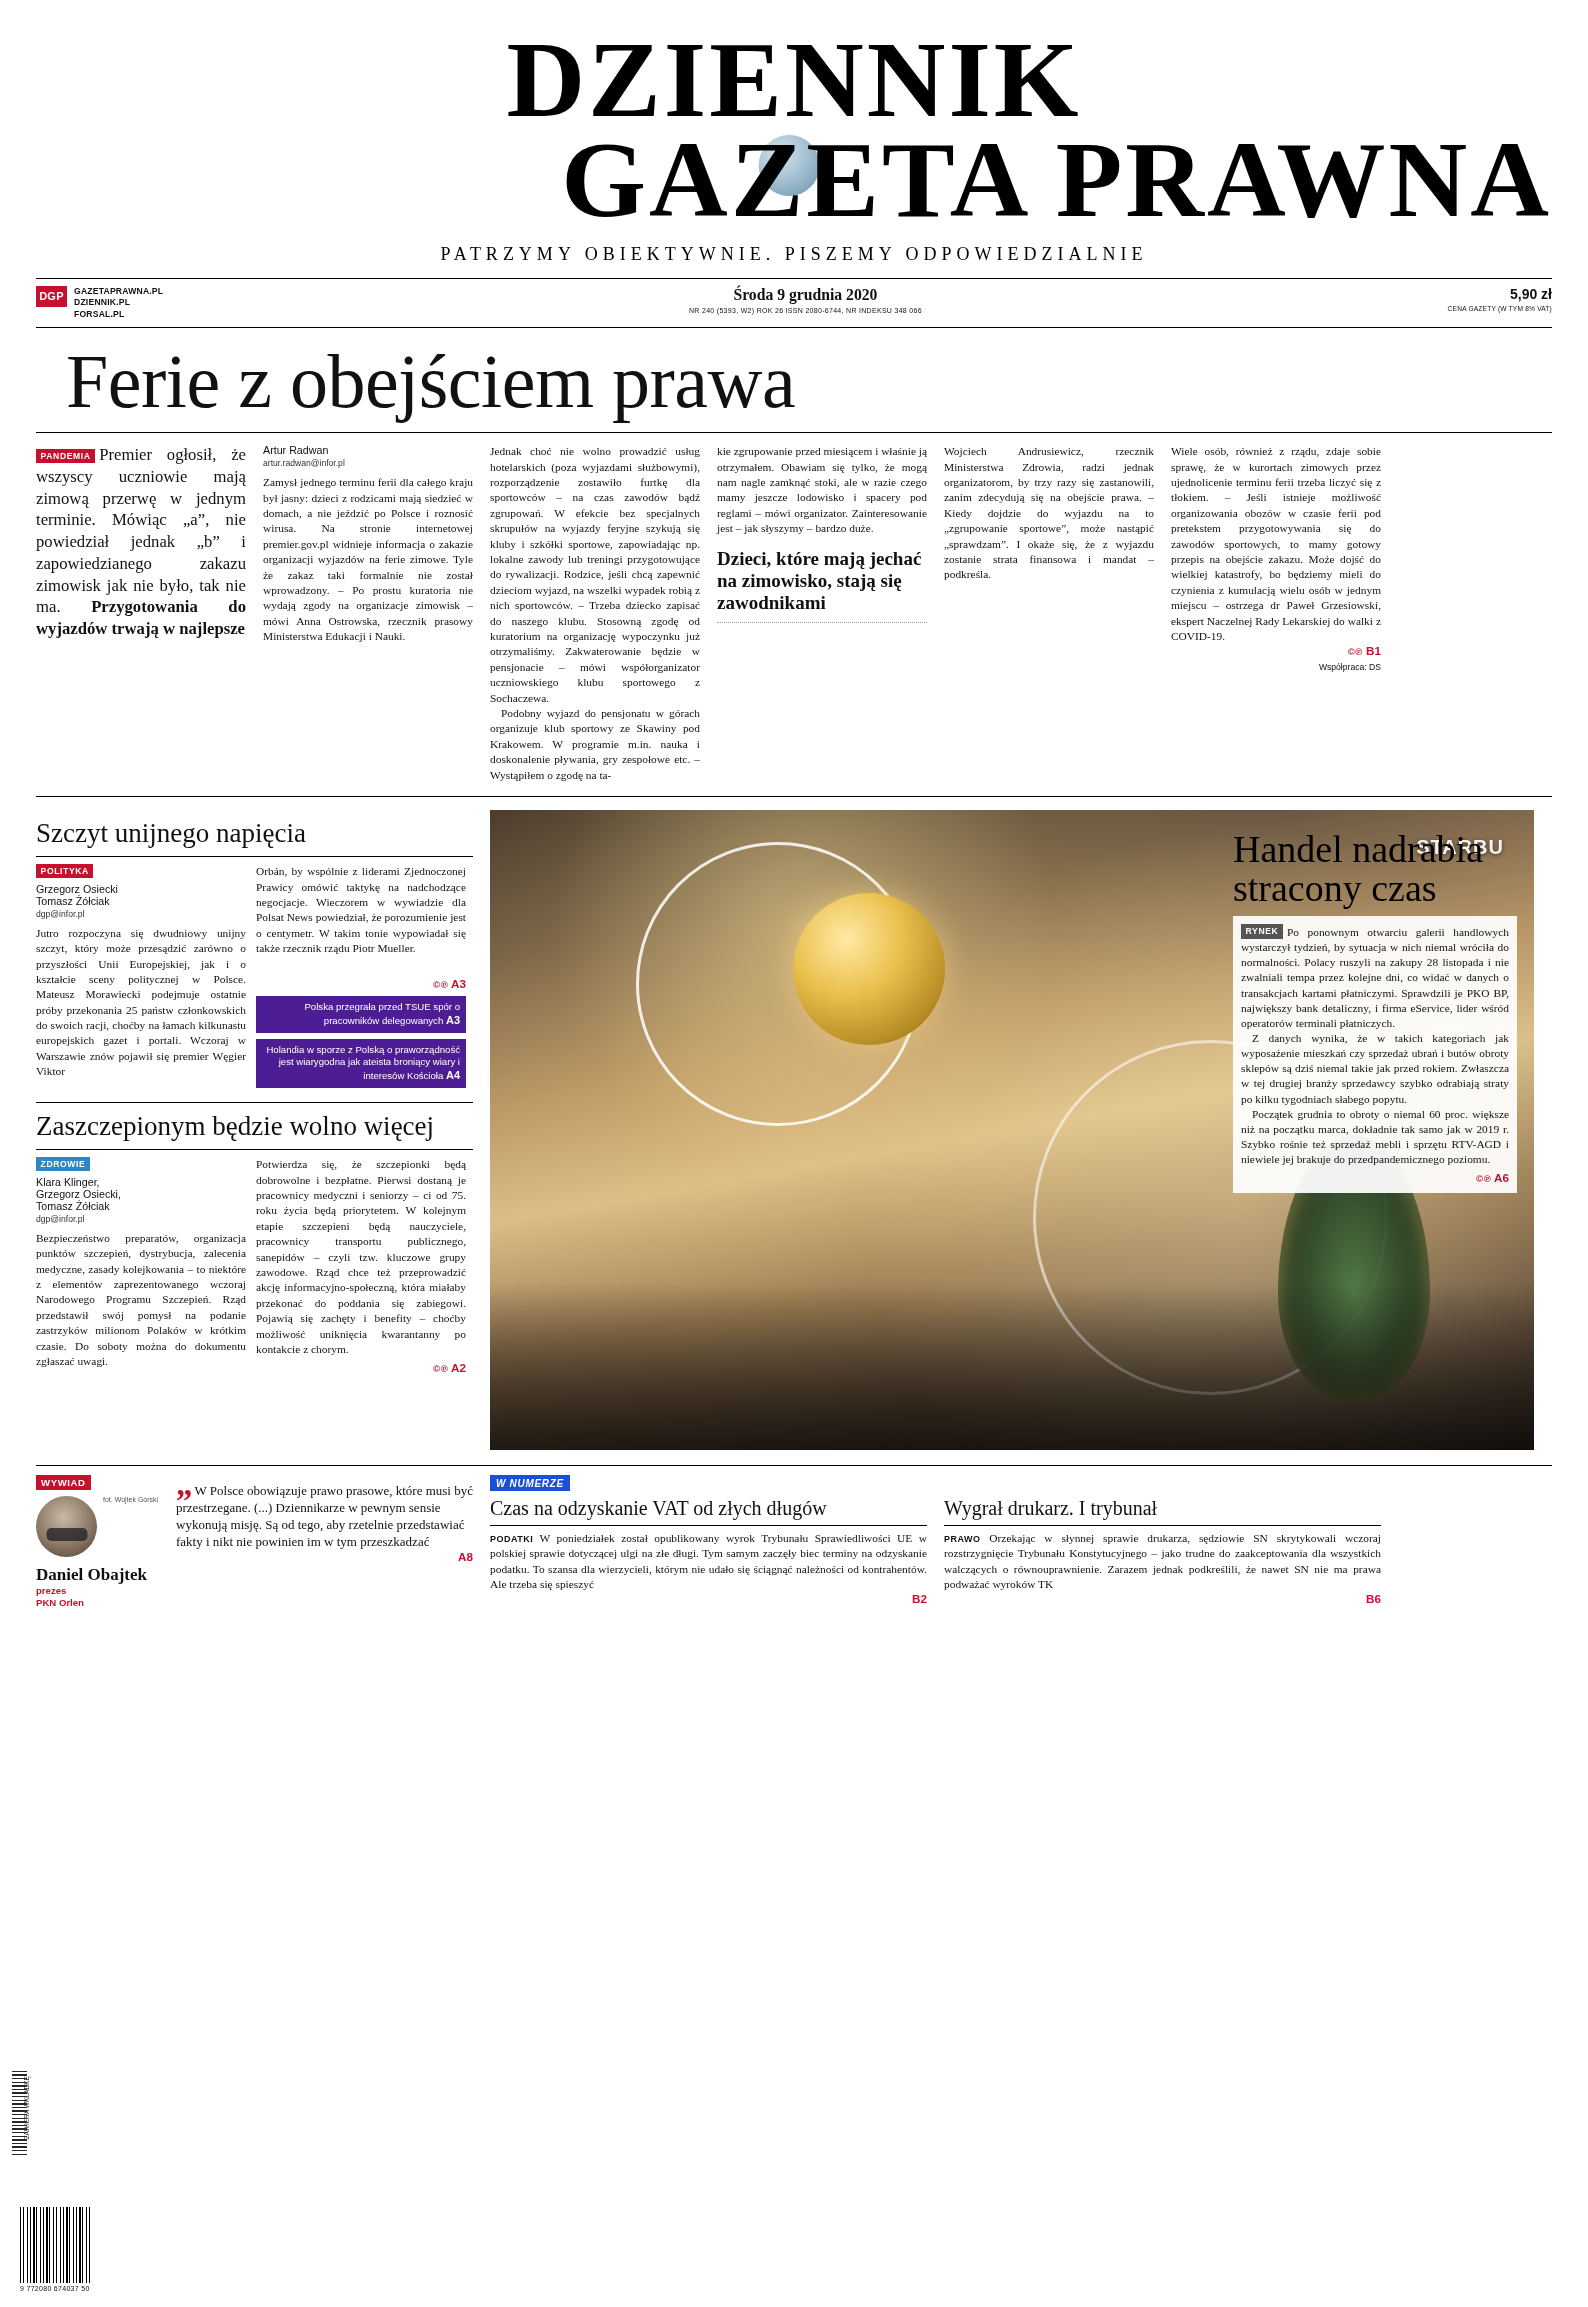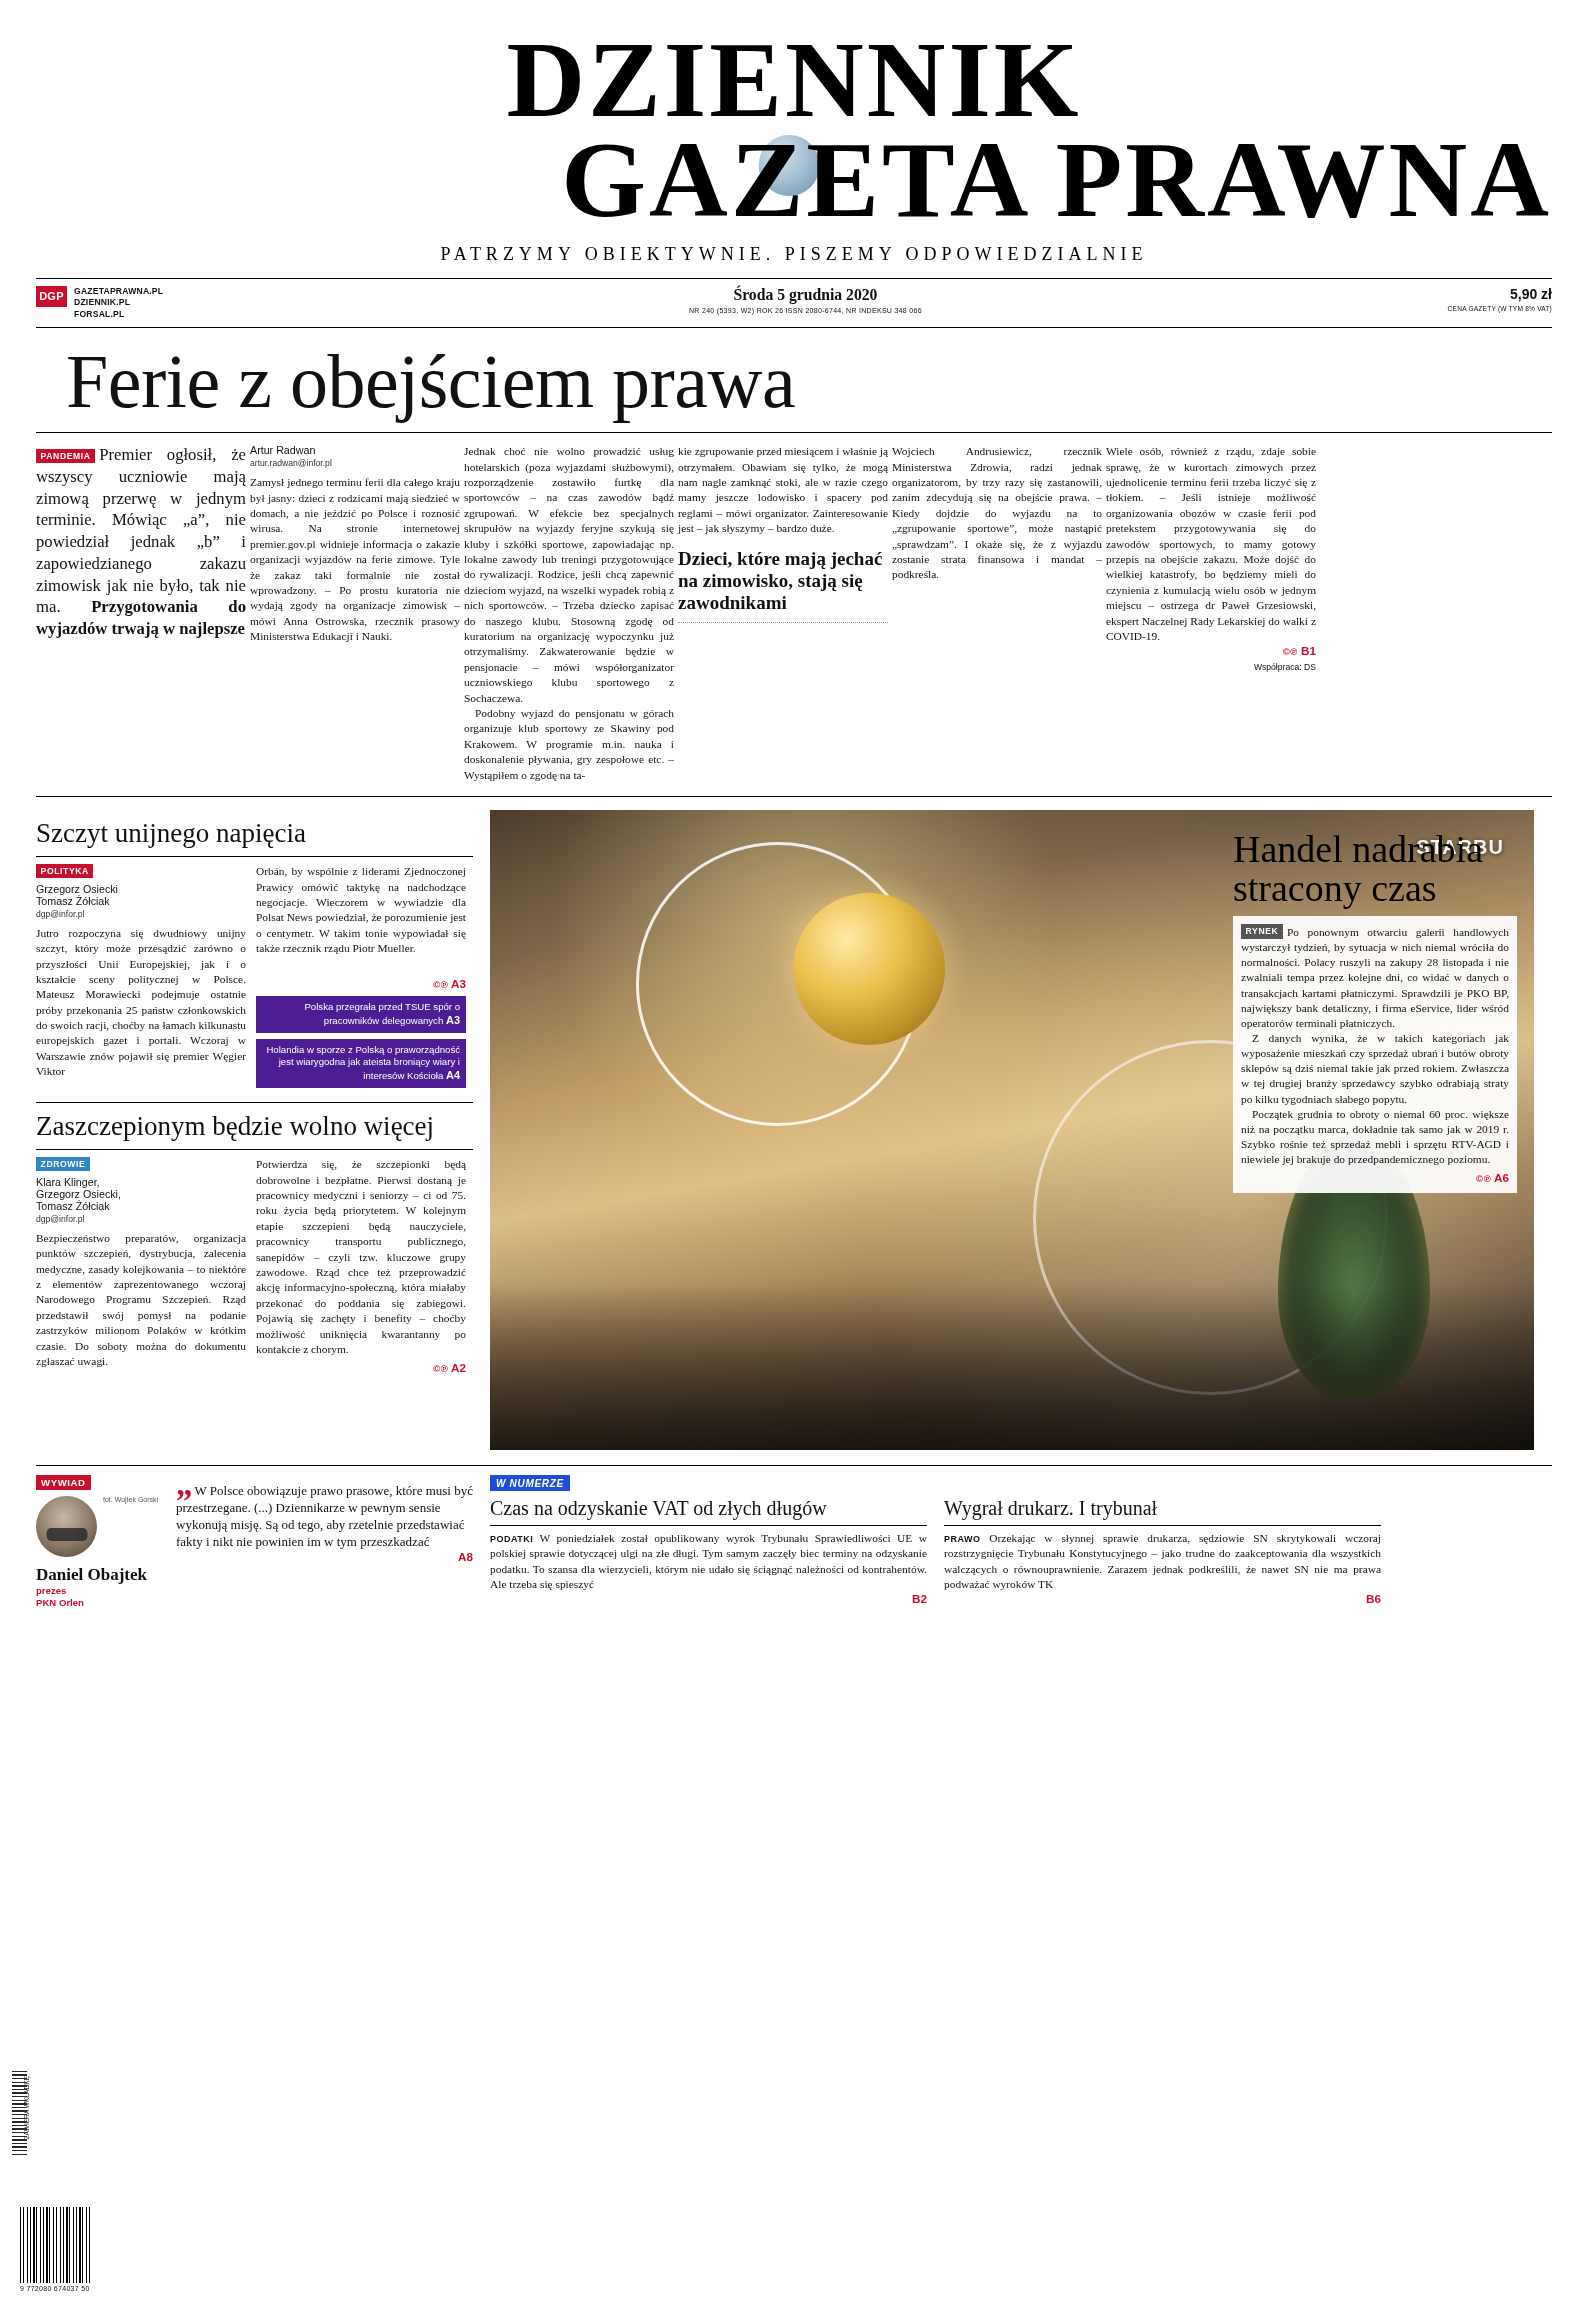--- a/index.html
+++ b/index.html
@@ -70,21 +70,21 @@
     font-family:"Liberation Serif", serif;
     font-size: 76px;
     line-height: 1.0;
     font-weight:400;
     letter-spacing:-0.5px;
     margin: 15px 0 13px 30px;
   }
   .hr-black { border-top:1px solid #000; }
 
   
-  .top-story { display:flex; gap:4px; padding-top:11px; }
+  .top-story { display:flex; gap:17px; padding-top:11px; }
   .col { width: 210px; }
   .col p { margin:0 0 0 0; font-size:11.4px; line-height:1.35; text-align:justify; }
   .col p + p { text-indent: 11px; }
 
   .lead-intro {
     font-family:"Liberation Serif", serif;
     font-size: 16.7px;
     line-height:1.3;
     text-align:justify;
   }
@@ -269,21 +269,21 @@
   <div class="rule-thick"></div>
 
   <div class="infobar">
     <div class="infobar-left">
       <div class="dgp-logo">DGP</div>
       <div class="sites" style="white-space:pre-line">GAZETAPRAWNA.PL
 DZIENNIK.PL
 FORSAL.PL</div>
     </div>
     <div class="infobar-center">
-      <div class="date">Środa  5 grudnia 2020</div>
+      <div class="date">Środa  9 grudnia 2020</div>
       <div class="issue">NR 240 (5393, W2) ROK 26  ISSN 2080-6744, NR INDEKSU 348 066</div>
     </div>
     <div class="infobar-right">
       <div class="price">5,90 zł</div>
       <div class="vat">CENA GAZETY (W TYM 8% VAT)</div>
     </div>
   </div>
 
   <div class="rule-thin"></div>
 

